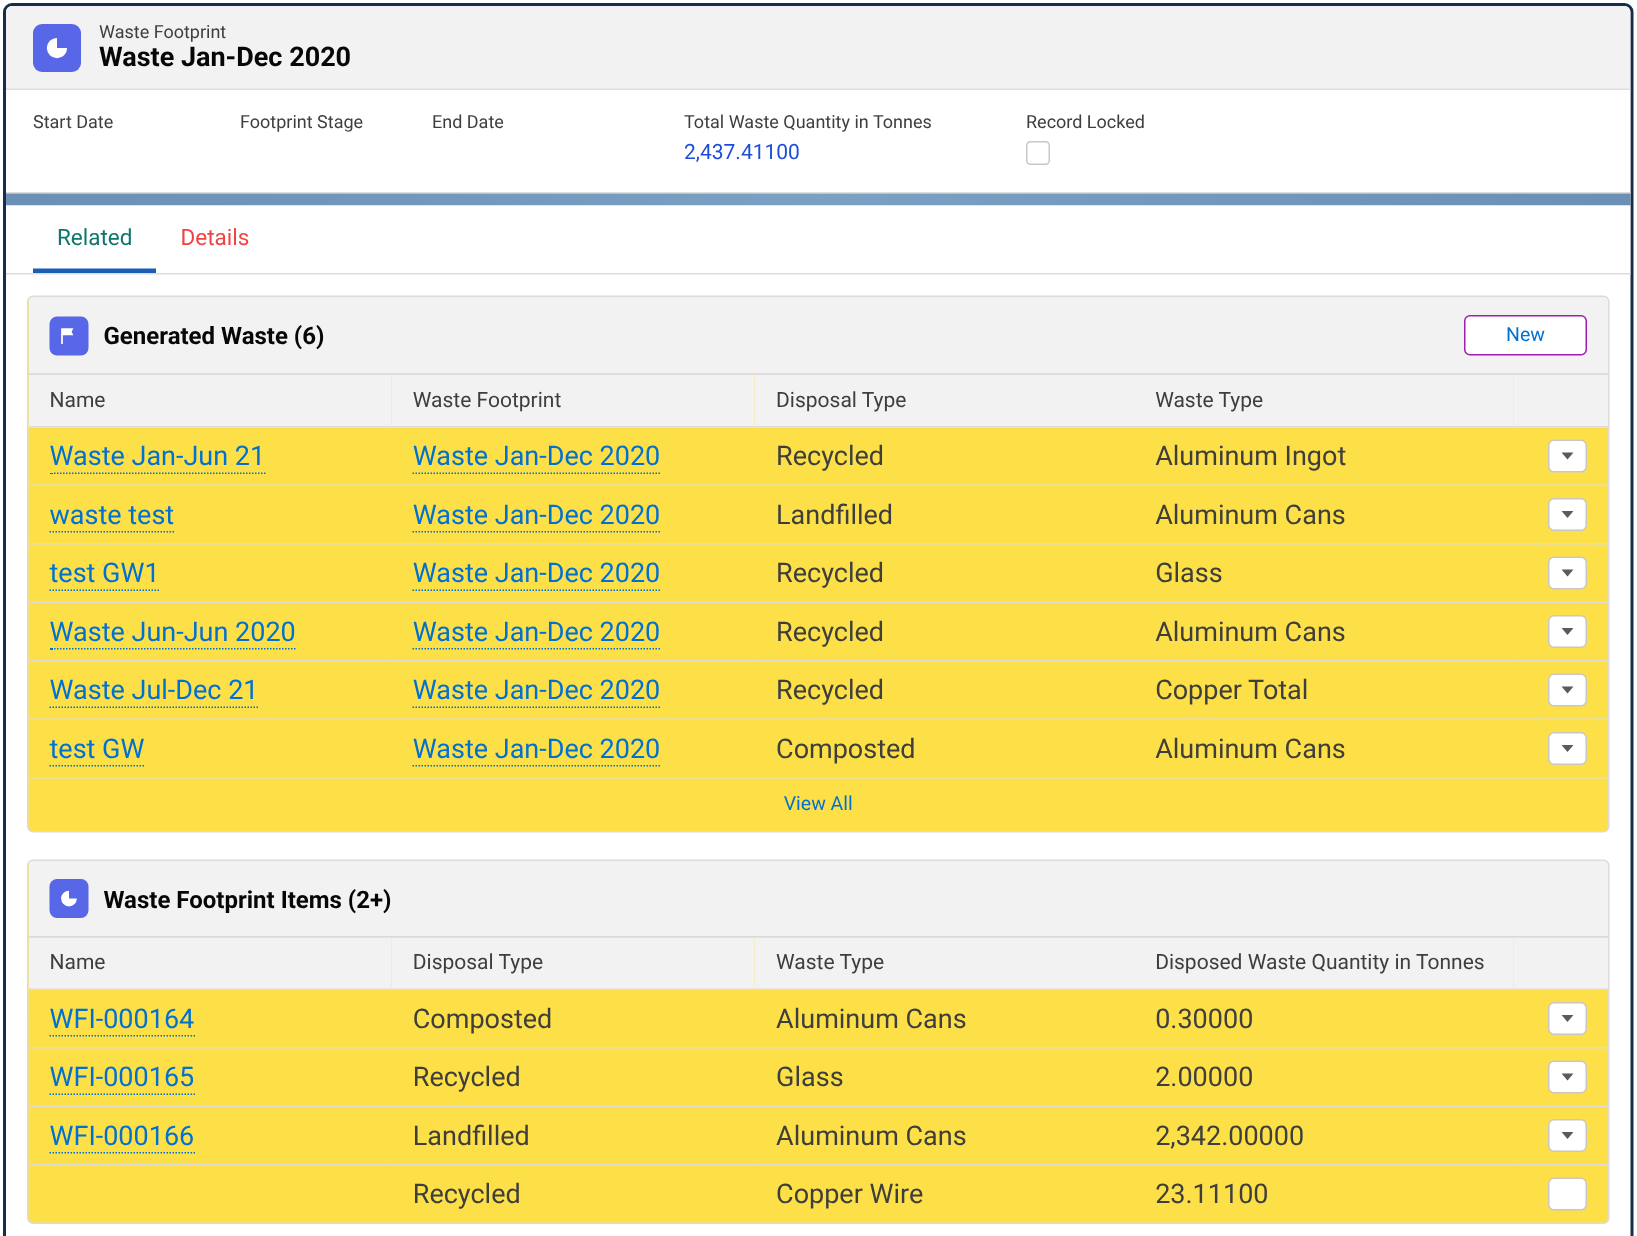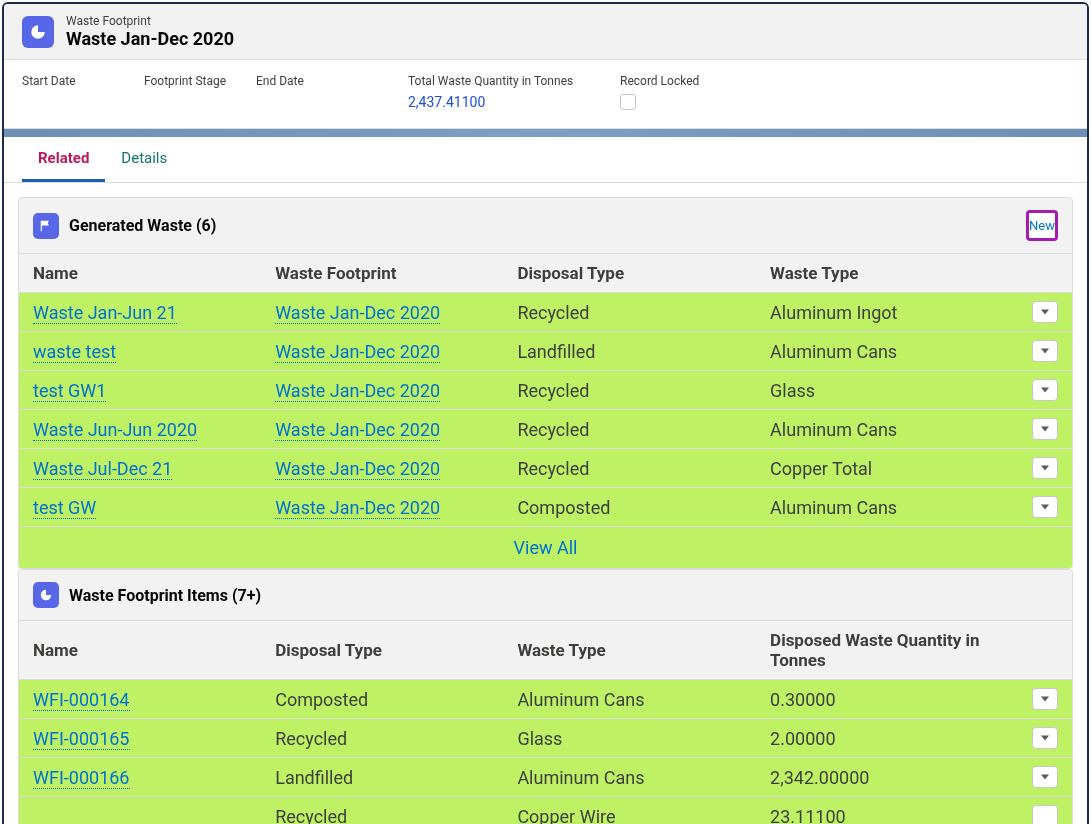--- a/index.html
+++ b/index.html
@@ -3,44 +3,44 @@
 <meta charset="utf-8">
 <style>
 *{box-sizing:border-box;margin:0;padding:0;font-family:-apple-system,BlinkMacSystemFont,"Segoe UI",Roboto,Helvetica,Arial,sans-serif}
 body{background:#fff;color:#16325c;font-size:13px}
 .page{border:2px solid #1b2b4b;border-radius:6px;margin:2px;overflow:hidden;background:#fff}
 .header{background:#f3f2f2;padding:10px 18px;display:flex;align-items:center;gap:12px;border-bottom:1px solid #ddd}
 .header-icon{width:32px;height:32px;background:#5867e8;border-radius:6px;display:flex;align-items:center;justify-content:center;color:#fff}
 .header-icon svg{width:18px;height:18px;fill:#fff}
 .header-text .obj{font-size:12px;color:#3e3e3c}
 .header-text .title{font-size:18px;font-weight:700;color:#080707}
-.summary{background:#fff;padding:14px 18px 18px;display:grid;grid-template-columns:120px 110px 150px 210px 140px;gap:2px;border-bottom:1px solid #ddd}
+.summary{background:#fff;padding:14px 18px 18px;display:grid;grid-template-columns:120px 110px 150px 210px 140px;gap:18px;border-bottom:1px solid #ddd}
 .summary .lbl{font-size:12px;color:#3e3e3c;margin-bottom:6px}
 .summary .val{font-size:14px;color:#1d4ed8}
 .checkbox{width:16px;height:16px;border:1px solid #c9c7c5;border-radius:3px;background:#fff}
 .blue-divider{height:8px;background:linear-gradient(to right,#6b8fb5,#7ca0c4,#6b8fb5)}
 .tabs{display:flex;padding:0 18px;border-bottom:1px solid #dddbda;background:#fff}
-.tab{padding:12px 16px;font-size:15px;color:#0f766e;cursor:pointer;border-bottom:3px solid transparent}
-.tab.active{font-weight:700;color:#be185d;border-bottom-color:#1b5fb4}
+.tab{padding:12px 16px;font-size:15px;color:#ef4444;cursor:pointer;border-bottom:3px solid transparent}
+.tab.active{font-weight:400;color:#0f766e;border-bottom-color:#1b5fb4}
 .content{padding:14px}
-.card{border:1px solid #dddbda;border-radius:4px;overflow:hidden;background:#bef264}
+.card{border:1px solid #dddbda;border-radius:4px;margin-bottom:18px;overflow:hidden;background:#fde047}
 .card-head{display:flex;align-items:center;justify-content:space-between;padding:12px 14px;background:#f3f2f2}
 .card-head-left{display:flex;align-items:center;gap:10px}
 .card-icon{width:26px;height:26px;border-radius:5px;display:flex;align-items:center;justify-content:center}
 .card-icon svg{width:14px;height:14px;fill:#fff}
 .card-title{font-size:16px;font-weight:700;color:#080707}
-.btn-new{border:3px solid #a21caf;background:#fff;color:#0070d2;font-size:13px;padding:5px 0;border-radius:4px;cursor:pointer}
+.btn-new{border:1px solid #a21caf;background:#fff;color:#0070d2;font-size:13px;padding:5px 27px;border-radius:4px;cursor:pointer}
 table{width:100%;border-collapse:collapse}
-thead th{background:#f3f2f2;text-align:left;font-size:17px;font-weight:700;color:#3e3e3c;padding:9px 14px;border-top:1px solid #dddbda;border-bottom:1px solid #dddbda}
+thead th{background:#f3f2f2;text-align:left;font-size:14px;font-weight:400;color:#3e3e3c;padding:9px 14px;border-top:1px solid #dddbda;border-bottom:1px solid #dddbda}
 tbody td{padding:8px 14px;border-bottom:1px solid #dddbda;font-size:18px;color:#3e3e3c}
 tbody tr:last-child td{border-bottom:none}
 .link{color:#0070d2;cursor:pointer;border-bottom:1px dotted #0070d2}
 .row-action{width:26px;height:22px;border:1px solid #c9c7c5;border-radius:4px;display:flex;align-items:center;justify-content:center;background:#fff;cursor:pointer;margin-left:auto}
 .row-action svg{width:8px;height:6px;fill:#5b5b5b}
-.view-all{text-align:center;padding:10px;color:#0070d2;font-size:18px;cursor:pointer;border-top:1px solid #dddbda}
+.view-all{text-align:center;padding:10px;color:#0070d2;font-size:13px;cursor:pointer;border-top:1px solid #dddbda}
 </style>
 </head>
 <body>
 <div class="page">
 
 <div class="header">
   <div class="header-icon">
         <svg viewBox="0 0 24 24">
           <path d="M12 3a9 9 0 1 0 9 9h-9V3z"></path>
         </svg>
@@ -197,21 +197,21 @@
   </div>
 
   <div class="card">
     <div class="card-head">
       <div class="card-head-left">
         <div class="card-icon" style="background:#5867e8">
               <svg viewBox="0 0 24 24">
                 <path d="M12 3a9 9 0 1 0 9 9h-9V3z"></path>
               </svg>
             </div>
-        <div class="card-title">Waste Footprint Items (7+)</div>
+        <div class="card-title">Waste Footprint Items (2+)</div>
       </div>
     </div>
     <table>
       <colgroup>
             <col style="width:23%">
             <col style="width:23%">
             <col style="width:24%">
             <col style="width:24%">
             <col style="width:6%">
           </colgroup>

